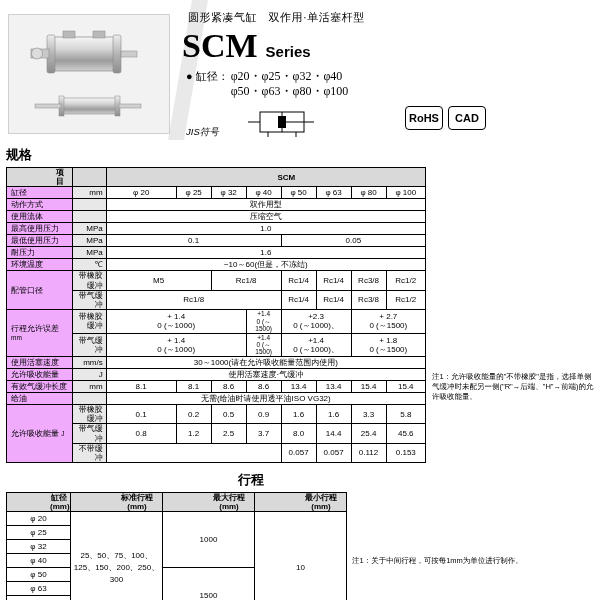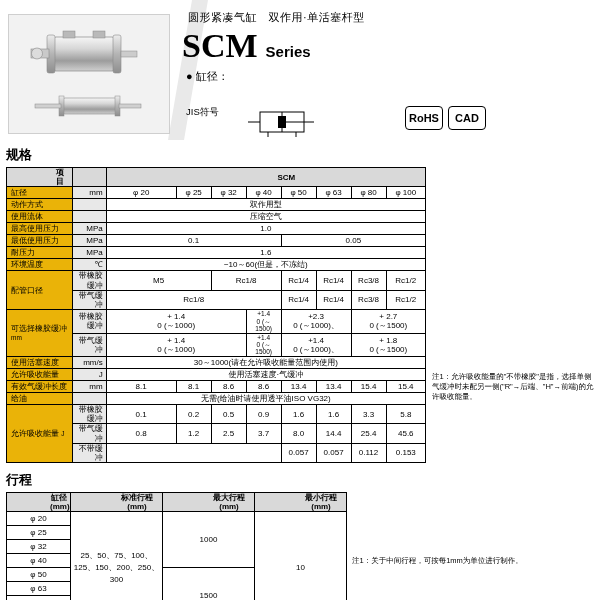--- a/index.html
+++ b/index.html
@@ -14,36 +14,36 @@
   .cyl-small{left:20px;top:74px;width:120px;height:34px;}
   .hdr-right{position:absolute;left:176px;top:10px;right:6px;bottom:6px;}
   .hdr-title-cn{font-size:11px;letter-spacing:.5px;margin-left:12px;}
   .scm-line{display:flex;align-items:baseline;margin-left:6px;margin-top:2px;}
   .scm{font-size:34px;font-weight:bold;letter-spacing:0px;font-family:"Liberation Serif",serif;}
   .series{font-size:15px;font-weight:bold;margin-left:8px;}
   .bore-row{display:flex;margin-left:10px;margin-top:4px;font-size:11px;align-items:flex-start;}
   .bullet{font-size:11px;margin-right:3px;line-height:15px;}
   .bore-label{line-height:15px;margin-right:2px;}
   .bore-vals{line-height:15px;font-family:"Liberation Serif",serif;font-size:12px;}
-  .jis{position:absolute;left:10px;top:96px;font-size:9.5px;}
+  .jis{position:absolute;left:10px;top:116px;font-size:9.5px;font-style:italic;}
   .jis-sym{position:absolute;left:66px;top:96px;width:86px;height:34px;}
   .badges{position:absolute;right:4px;bottom:4px;display:flex;gap:5px;}
   .badge{width:36px;height:22px;border:1.5px solid #000;border-radius:4px;display:flex;align-items:center;justify-content:center;font-size:11px;font-weight:bold;}
   .hdr-diag{position:absolute;left:168px;top:0;width:40px;height:140px;background:#e9e9e9;clip-path:polygon(60% 0,100% 0,40% 100%,0 100%);}
 
   
   .sec-title{font-size:13px;font-weight:bold;margin:6px 0 3px 6px;}
-  .sec-title.second{margin-top:8px;}
+  .sec-title.second{margin-top:8px;text-align:center;}
 
   
   table{border-collapse:collapse;font-size:8px;}
   td,th{border:.8px solid #000;padding:0px 2px;text-align:center;vertical-align:middle;font-weight:normal;line-height:1.15;}
   .spec-table{width:420px;margin-left:6px;table-layout:fixed;}
   .spec-table td{height:11px;}
-  .lbl{background:#eab308;text-align:left;padding-left:4px;}
+  .lbl{background:#f0abfc;text-align:left;padding-left:4px;}
   .unit{background:#e8e8e8;text-align:right;padding-right:3px;width:26px;}
   .hdr-cell{background:#d9d9d9;font-weight:bold;padding-left:43px;}
   .sub{font-size:6.5px;}
   .tiny{font-size:6.5px;}
 
   .notes{position:absolute;left:432px;width:164px;font-size:7.5px;line-height:1.35;}
   .note1{top:372px;}
   .note2{top:404px;}
   .note3{position:absolute;left:352px;top:556px;font-size:7.5px;line-height:1.35;width:180px;}
 
@@ -96,21 +96,22 @@
     <div class="hdr-right">
       <div class="hdr-title-cn">圆形紧凑气缸　双作用·单活塞杆型</div>
       <div class="scm-line">
         <span class="scm">SCM</span>
         <span class="series">Series</span>
       </div>
       <div class="bore-row">
         <span class="bullet">●</span>
         <span class="bore-label">缸径：</span>
         <span class="bore-vals">
-          <br>
+          <span>φ20・φ25・φ32・φ40</span><br>
+          <span>φ50・φ63・φ80・φ100</span>
         </span>
       </div>
       <div class="jis">JIS符号</div>
       <svg class="jis-sym" viewBox="0 0 86 34">
         <rect x="18" y="6" width="44" height="20" fill="none" stroke="#000" stroke-width="1"></rect>
         <line x1="40" y1="6" x2="40" y2="26" stroke="#000" stroke-width="1"></line>
         <rect x="36" y="10" width="8" height="12" fill="#000"></rect>
         <line x1="44" y1="16" x2="72" y2="16" stroke="#000" stroke-width="1"></line>
         <line x1="6" y1="16" x2="18" y2="16" stroke="#000" stroke-width="1"></line>
         <line x1="26" y1="26" x2="26" y2="31" stroke="#000" stroke-width="1"></line>
@@ -203,21 +204,21 @@
       <td class="unit">带气缓冲</td>
       <td colspan="5">Rc1/8</td>
       <td>Rc1/4</td>
       <td>Rc1/4</td>
       <td>Rc3/8</td>
       <td>Rc1/2</td>
     </tr>
 
     <tr>
       <td class="lbl" rowspan="2">
-        <span>可选择橡胶缓冲</span>
+        <span>行程允许误差</span>
         <span class="tiny">mm</span>
       </td>
       <td class="unit" style="height:19px">带橡胶缓冲</td>
       <td colspan="4"><span style="white-space:pre-line">+ 1.4
 0 (～1000)</span></td>
       <td class="sub"><span style="white-space:pre-line">+1.4
 0 (～1500)</span></td>
       <td colspan="2"><span style="white-space:pre-line">+2.3
 0 (～1000)、</span></td>
       <td colspan="2"><span style="white-space:pre-line">+ 2.7

